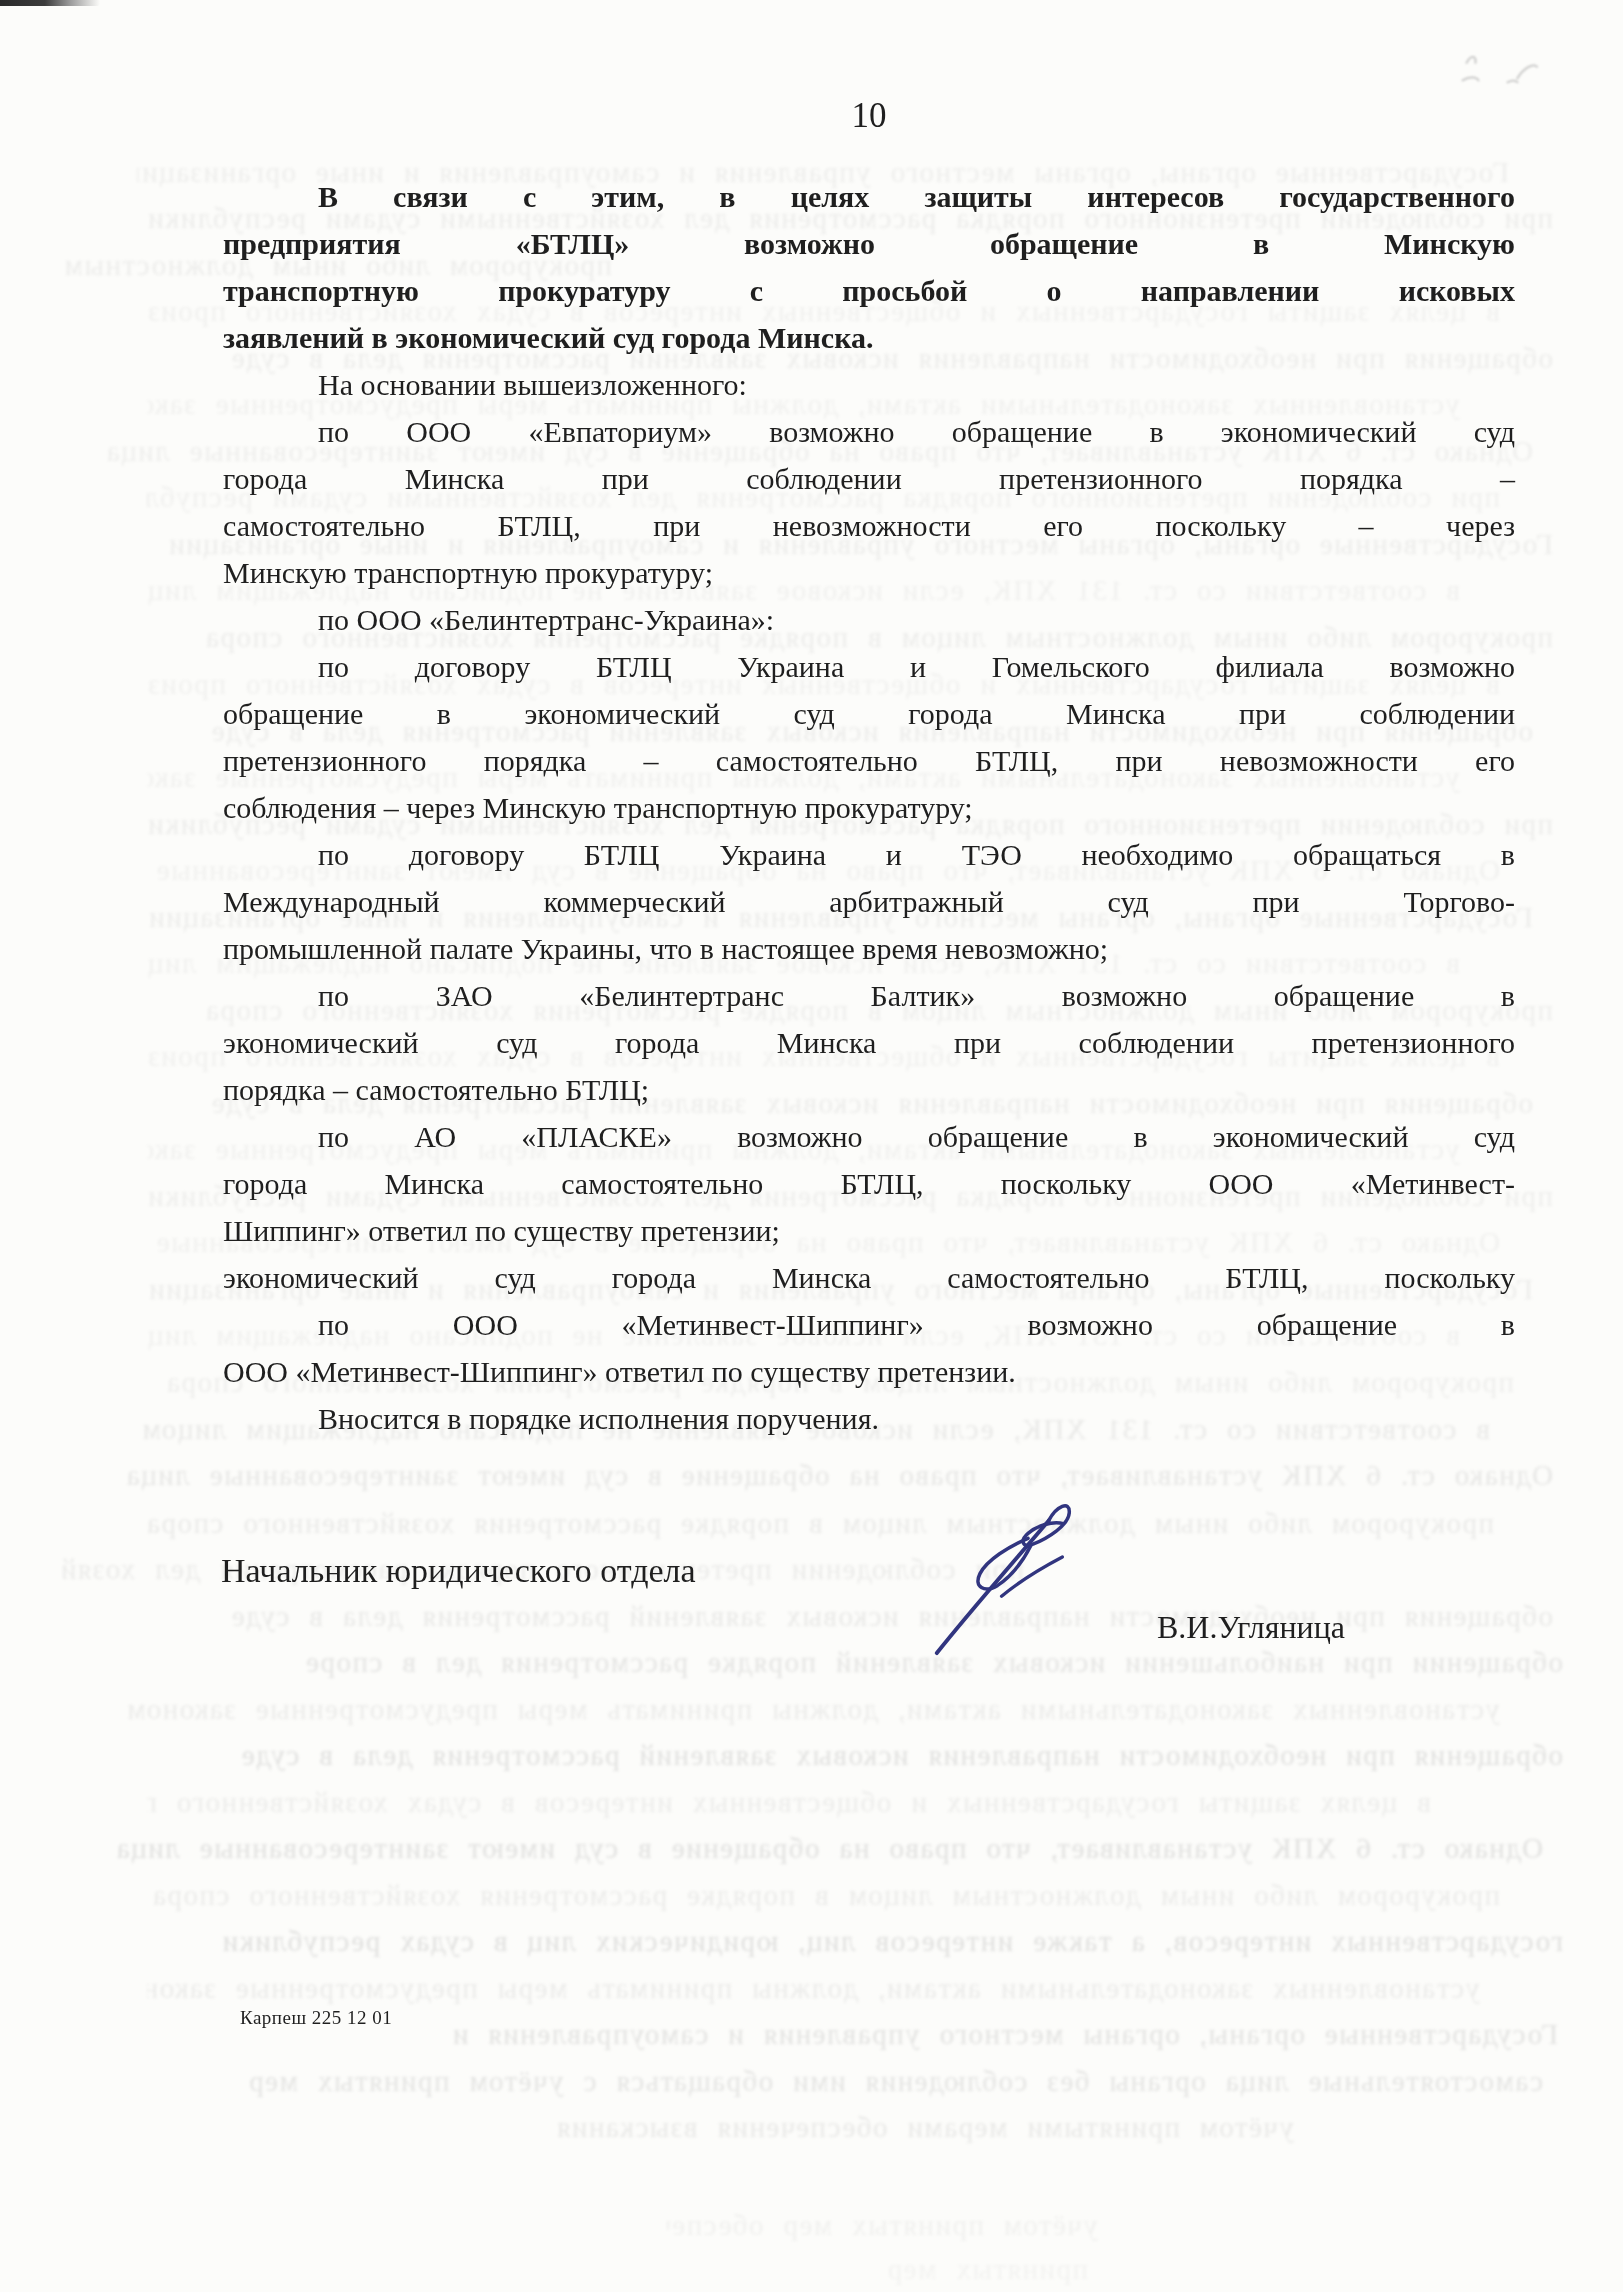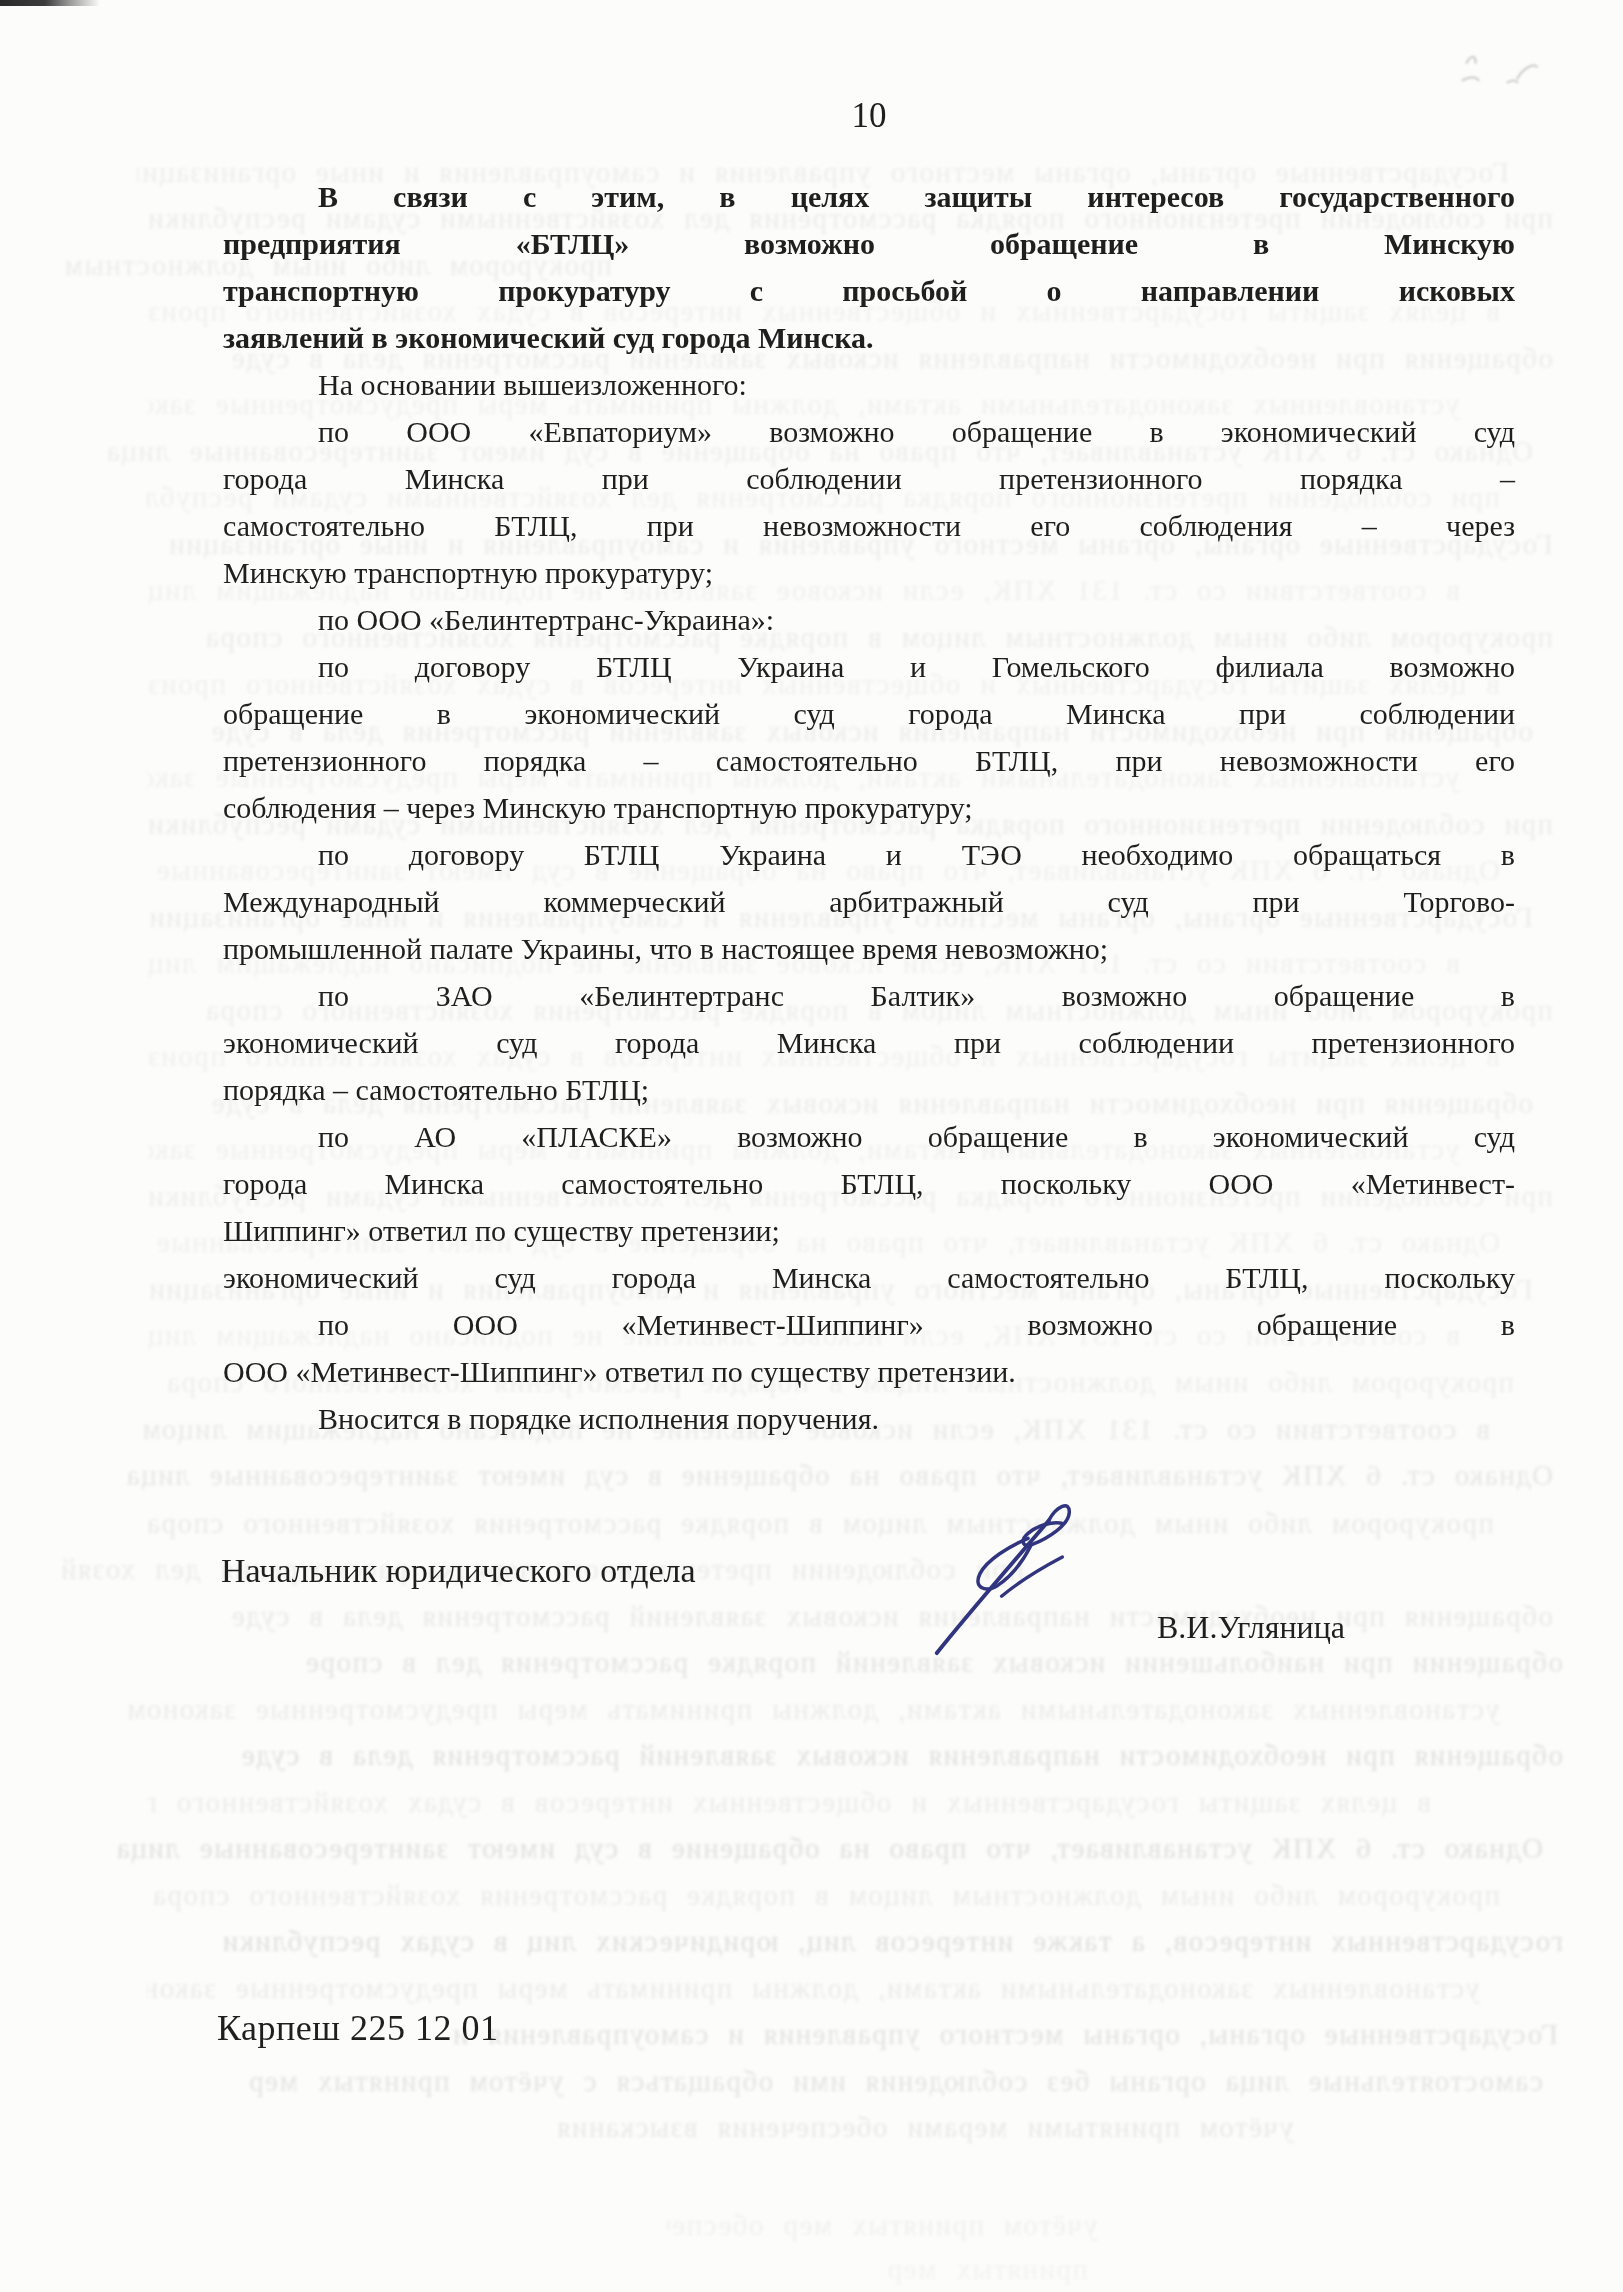--- a/index.html
+++ b/index.html
@@ -50,21 +50,21 @@
     display:block;
     text-align:justify;
     text-align-last:justify;
     height:47px;
   }
   .line.first{text-indent:95px;}
   .line.last{text-align-last:left;}
   .sig-title{position:absolute;top:1552px;left:221px;font-size:34px;}
   .sig-name{position:absolute;top:1609px;left:1157px;font-size:32px;}
   .sig-ink{position:absolute;top:1494px;left:929px;width:153px;height:173px;}
-  .footer-ref{position:absolute;top:2007px;left:217px;font-size:36px;letter-spacing:0.5px;}
+  .footer-ref{position:absolute;top:2007px;left:240px;font-size:19px;letter-spacing:0.5px;}
   
   .corner-streak{
     position:absolute;top:0;left:0;width:100px;height:5.9px;
     background:linear-gradient(90deg,#2a2a2a 0%,#3c3c3c 45%,#9a9a9a 70%,transparent 100%);
     border-radius:0 0 2.9px 0;
   }
   .pencil-mark{
     position:absolute;top:51px;left:1433px;width:120px;height:41px;
     opacity:.45;filter:blur(1px);
   }
@@ -132,21 +132,21 @@
           <span class="line">предприятия «БТЛЦ» возможно обращение в Минскую</span>
           <span class="line">транспортную прокуратуру  с просьбой о направлении исковых</span>
           <span class="line last">заявлений в экономический суд города Минска.</span>
         </p>
         <p class="para">
           <span class="line first last">На основании вышеизложенного:</span>
         </p>
         <p class="para">
           <span class="line first">по ООО «Евпаториум» возможно обращение в экономический суд</span>
           <span class="line">города Минска при соблюдении претензионного порядка –</span>
-          <span class="line">самостоятельно БТЛЦ, при невозможности его соблюдения – через</span>
+          <span class="line">самостоятельно БТЛЦ, при невозможности его поскольку – через</span>
           <span class="line last">Минскую транспортную прокуратуру;</span>
         </p>
         <p class="para">
           <span class="line first last">по ООО «Белинтертранс-Украина»:</span>
         </p>
         <p class="para">
           <span class="line first">по договору БТЛЦ Украина и Гомельского филиала возможно</span>
           <span class="line">обращение в экономический суд города Минска при соблюдении</span>
           <span class="line">претензионного порядка – самостоятельно БТЛЦ, при невозможности его</span>
           <span class="line last">соблюдения – через Минскую транспортную прокуратуру;</span>

